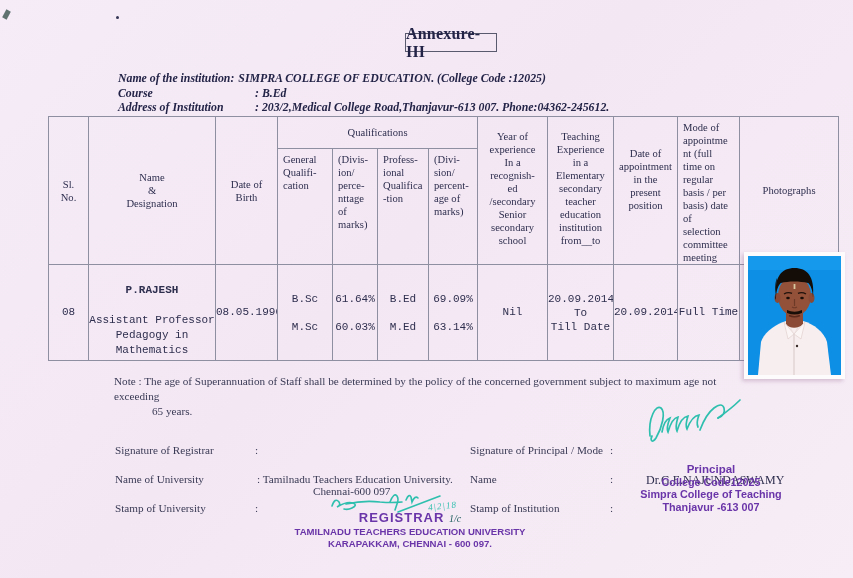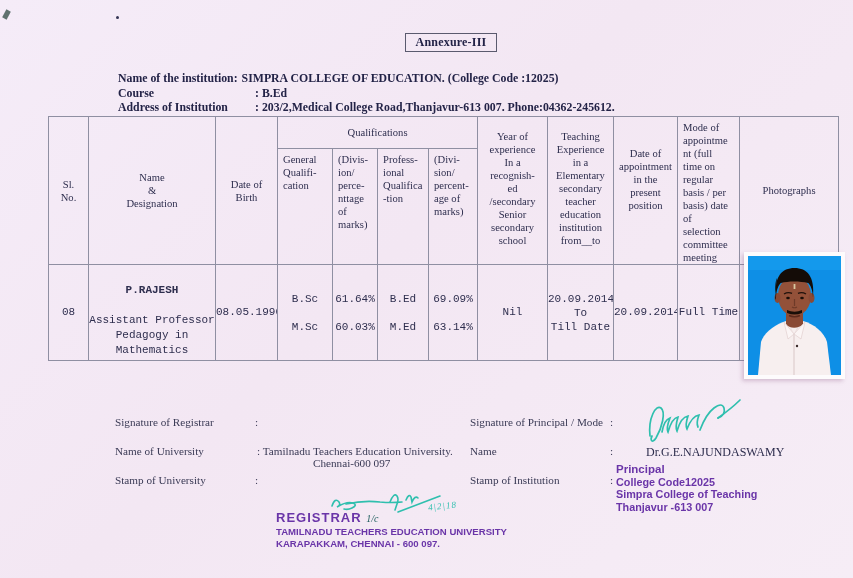--- a/index.html
+++ b/index.html
@@ -13,26 +13,26 @@
     background:linear-gradient(135deg,#f5ecf8 0%,#f3e7f3 45%,#f6edf6 100%);
     color:var(--text_navy,#232347);
   }
   .artifact{ position:absolute; background:#2e4a42; }
   .artifact.dot{ width:3px; height:3px; border-radius:50%; background:#343454; }
 
   
   .annexure{
     position:absolute; left:405px; top:33px; width:92px; height:19px;
     border:1.2px solid #5a5a6e; display:flex; align-items:center; justify-content:center;
-    font-weight:bold; font-size:12px; letter-spacing:.2px;
+    font-weight:bold; font-size:16px; letter-spacing:.2px;
   }
 
   
   .inst{ position:absolute; left:118px; top:71px; width:620px; font-weight:bold; font-size:11.8px; line-height:14.6px; }
-  .inst-row{ display:flex; }
+  .inst-row{ display:flex;font-style:italic; }
   .inst-row .lbl{ flex:0 0 137px; }
   .inst-row.first .lbl{ flex:0 0 auto; margin-right:4px; }
   .inst-row.addr{ width:fit-content; border-bottom:1.6px solid var(--underline_red,#a22020); padding-bottom:1px; }
 
   
   table.main{
     position:absolute; left:48px; top:116px; width:790px;
     border-collapse:collapse; table-layout:fixed;
     font-size:10.6px; line-height:13px; color:#2e2e4e;
   }
@@ -57,32 +57,32 @@
     position:absolute; left:744px; top:252px; width:101px; height:127px;
     background:#fdfbfc; padding:4px; box-shadow:-2px 2px 4px rgba(150,100,140,.35);
   }
   .photo svg{ display:block; width:100%; height:100%; }
 
   
   .note{ position:absolute; left:114px; top:374px; width:632px; font-size:11.2px; line-height:15px; color:#3a3a55; }
   .note .l2{ margin-left:38px; }
 
   
-  .sigcol{ position:absolute; font-size:11.2px; color:#3a3a55; }
+  .sigcol{ position:absolute; font-size:11.2px; color:#3a3a55;margin-top:28px; }
   .sigcol.left{ left:115px; top:416px; width:345px; }
   .sigcol.right{ left:470px; top:416px; width:320px; }
   .sigrow{ display:flex; align-items:flex-start; height:28.5px; }
   .sigrow .lbl{ flex:0 0 140px; }
   .sigrow .colon{ flex:0 0 12px; }
   .sigrow .val{ margin-left:2px; }
   .sigrow .val .vline2{ display:block; padding-left:56px; }
   .sigcol.right .sigrow .val{ margin-left:24px; font-size:12px; color:#2c2c4c; }
 
   
-  .stamp{ font-family:"Liberation Sans", sans-serif; font-weight:bold; color:var(--stamp_purple,#6a35a8); text-align:left; }
+  .stamp{ font-family:"Liberation Sans", sans-serif; font-weight:bold; color:var(--stamp_purple,#6a35a8); text-align:center; }
   .registrar-stamp{ position:absolute; left:276px; top:512px; width:268px; line-height:12.5px; }
   .registrar-stamp .t1{ font-size:13px; letter-spacing:1px; }
   .registrar-stamp .ic{ font-family:"Liberation Serif", serif; font-weight:normal; font-style:italic; font-size:10px; color:#1f5e5e; letter-spacing:0; }
   .registrar-stamp .t2{ font-size:9.6px; }
   .registrar-stamp .t3{ font-size:9.6px; }
   .principal-stamp{ position:absolute; left:616px; top:463px; width:190px; line-height:12.5px; }
   .principal-stamp .p1{ font-size:11.5px; }
   .principal-stamp .p2,.principal-stamp .p3,.principal-stamp .p4{ font-size:10.8px; }
 
   
@@ -263,20 +263,24 @@
 
       <path d="M39,54 q7.5,3.4 15,0 l0,3 q-7.5,3 -15,0 Z" fill="#1a0e08"></path>
 
       <path d="M41,59.5 q5.5,2.4 11,0" stroke="#5c2a1c" stroke-width="1.4" fill="none"></path>
 
       <path d="M36,66 L46,78 L40,83 Z M57,66 L46,78 L53,83 Z" fill="#fbf5f5" stroke="#ddc9c9" stroke-width=".6"></path>
       <circle cx="49" cy="90" r="1.2" fill="#3a2a2a"></circle>
     </svg>
   </div>
 
+  <div class="note">
+    <div>Note : The age of Superannuation of  Staff shall be determined by the policy of the concerned government subject to maximum age not exceeding</div>
+    <div class="l2">65 years.</div>
+  </div>
 
   <div class="sigcol left">
     <div class="sigrow">
       <span class="lbl">Signature of Registrar</span>
       <span class="colon">:</span>
     </div>
     <div class="sigrow" style="height:29.5px">
       <span class="lbl">Name of University</span>
       <span class="val">
         <span>: Tamilnadu Teachers Education University.</span>

